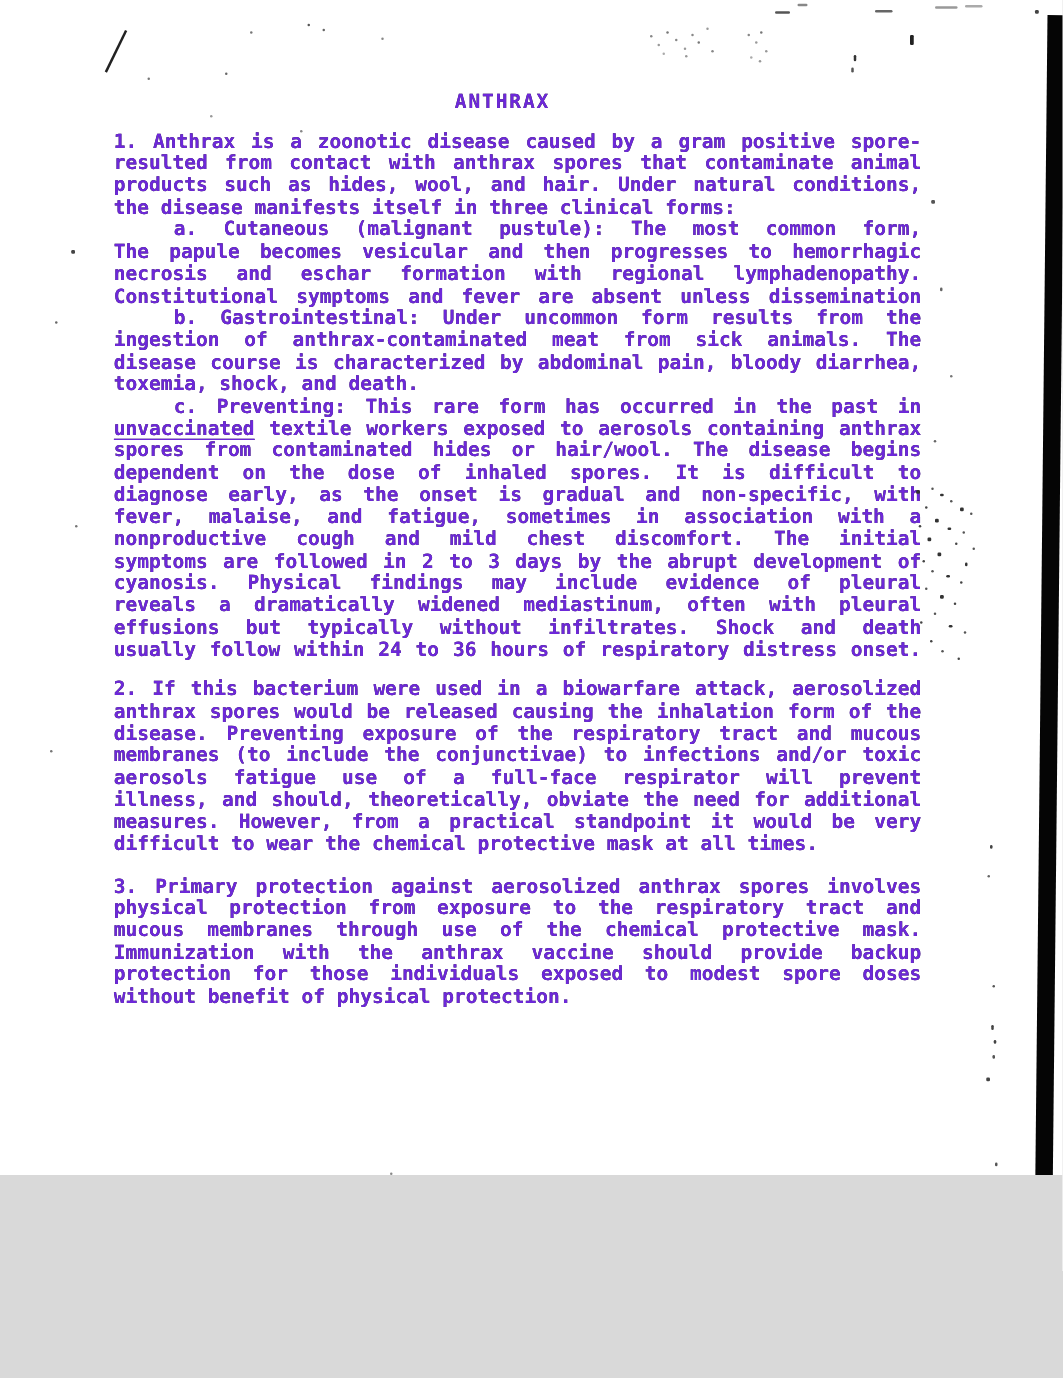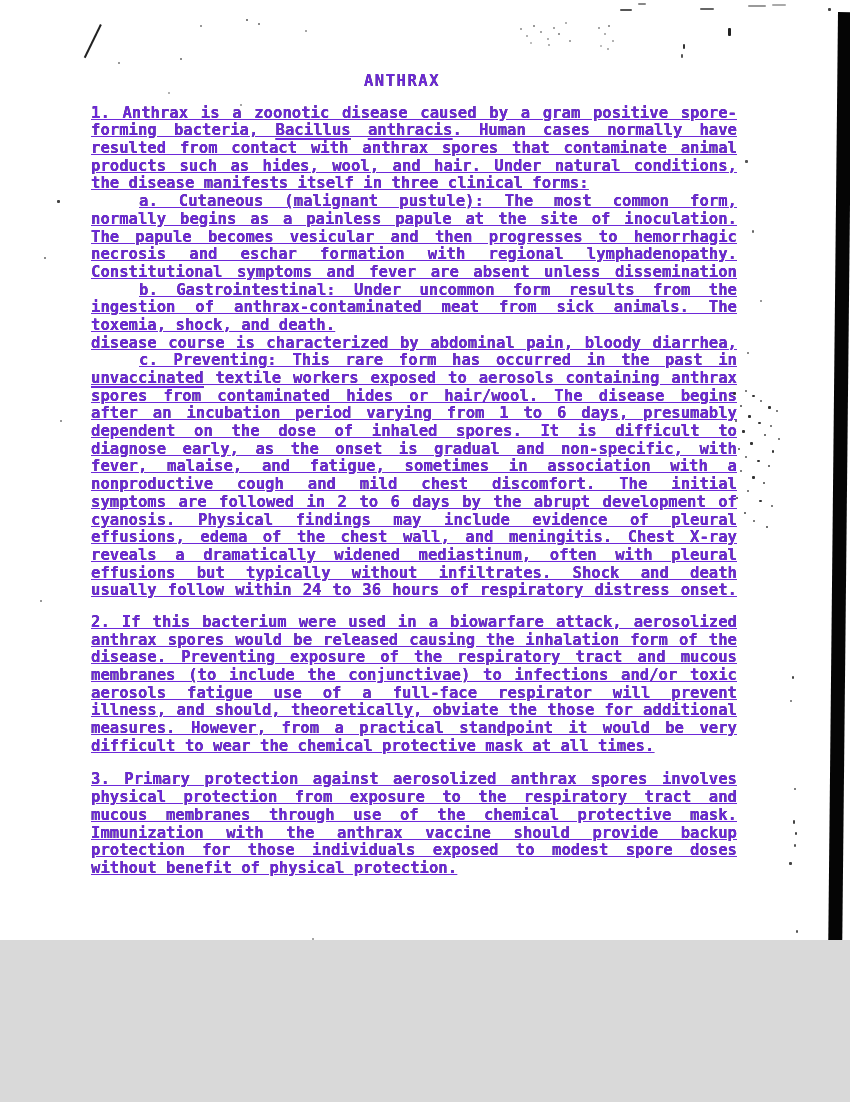--- a/index.html
+++ b/index.html
@@ -6,21 +6,21 @@
   .page{position:relative;width:850px;height:940px;background:#ffffff;overflow:hidden;
         font-family:"DejaVu Sans Mono","Liberation Mono",monospace;color:#6d28d9;padding-left:34px;}
   .doc{position:absolute;left:91px;top:73px;width:646px;}
   .title{font-size:15.6px;font-weight:bold;letter-spacing:1.5px;text-align:center;
          padding-right:24px;height:17.7px;line-height:17.7px;margin-bottom:14px;
          text-shadow:0 0 .5px #222;}
   .sec{margin:0;}
   #sec-2{margin-top:14px;}
   #sec-3{margin-top:16px;}
   .ln{font-size:15.6px;line-height:17.7px;height:17.7px;font-weight:bold;
-      text-align:justify;text-align-last:justify;overflow:hidden;text-shadow:0 0 .45px #2a2a2a;text-decoration:underline;}
+      text-align:justify;text-align-last:justify;overflow:hidden;text-shadow:0 0 .45px #2a2a2a;}
   .ln.end{text-align-last:left;}
   .ln.ind{padding-left:48px;}
   .u{text-decoration:underline;text-underline-offset:2.5px;text-decoration-thickness:1.5px;}
   
   .speck{position:absolute;background:#333;border-radius:1px;}
   .slash{position:absolute;left:100px;top:24px;width:2px;height:37px;background:#222;
          transform:rotate(26deg);transform-origin:top left;}
   .bar-right{position:absolute;left:838px;top:12px;width:14px;height:1082px;background:#050505;
              transform:rotate(0.6deg);transform-origin:top left;}
   .bar-bottom{position:absolute;left:-6px;top:1078px;width:866px;height:16px;background:#050505;
@@ -33,61 +33,57 @@
 </head>
 <body>
 
 <div class="page">
 
   <div class="doc">
     <div class="title">ANTHRAX</div>
     <div id="sections">
         <div class="sec" id="sec-1-intro">
           <div class="ln"><span>1.  Anthrax is a zoonotic disease caused by a gram positive spore-</span></div>
-          <div class="ln"><span>forming bacteria, </span><span class="u">Bacillus</span><span> </span><span class="u">anthracis</span><span>.  Human cases normally have</span></div>
           <div class="ln"><span>resulted from contact with anthrax spores that contaminate animal</span></div>
           <div class="ln"><span>products such as hides, wool, and hair.  Under natural conditions,</span></div>
           <div class="ln end"><span>the disease manifests itself in three clinical forms:</span></div>
         </div>
         <div class="sec" id="sec-1-a">
           <div class="ln ind"><span>a.   Cutaneous (malignant pustule):  The most common form,</span></div>
-          <div class="ln"><span>normally begins as a painless papule at the site of inoculation.</span></div>
           <div class="ln"><span>The papule becomes vesicular and then progresses to hemorrhagic</span></div>
           <div class="ln"><span>necrosis and eschar formation with regional lymphadenopathy.</span></div>
           <div class="ln"><span>Constitutional symptoms and fever are absent unless dissemination</span></div>
         </div>
         <div class="sec" id="sec-1-b">
           <div class="ln ind"><span>b.   Gastrointestinal:  Under uncommon form results from the</span></div>
           <div class="ln"><span>ingestion of anthrax-contaminated meat from sick animals.  The</span></div>
+          <div class="ln"><span>disease course is characterized by abdominal pain, bloody diarrhea,</span></div>
           <div class="ln end"><span>toxemia, shock, and death.</span></div>
-          <div class="ln"><span>disease course is characterized by abdominal pain, bloody diarrhea,</span></div>
         </div>
         <div class="sec" id="sec-1-c">
           <div class="ln ind"><span>c.   Preventing:  This rare form has occurred in the past in</span></div>
           <div class="ln"><span class="u">unvaccinated</span><span> textile workers exposed to aerosols containing anthrax</span></div>
           <div class="ln"><span>spores from contaminated hides or hair/wool.  The disease begins</span></div>
-          <div class="ln"><span>after an incubation period varying from 1 to 6 days, presumably</span></div>
           <div class="ln"><span>dependent on the dose of inhaled spores.  It is difficult to</span></div>
           <div class="ln"><span>diagnose early, as the onset is gradual and non-specific, with</span></div>
           <div class="ln"><span>fever, malaise, and fatigue, sometimes in association with a</span></div>
           <div class="ln"><span>nonproductive cough and mild chest discomfort.  The initial</span></div>
-          <div class="ln"><span>symptoms are followed in 2 to 6 days by the abrupt development of</span></div>
+          <div class="ln"><span>symptoms are followed in 2 to 3 days by the abrupt development of</span></div>
           <div class="ln"><span>cyanosis.  Physical findings may include evidence of pleural</span></div>
-          <div class="ln"><span>effusions, edema of the chest wall, and meningitis.  Chest X-ray</span></div>
           <div class="ln"><span>reveals a dramatically widened mediastinum, often with pleural</span></div>
           <div class="ln"><span>effusions but typically without infiltrates.  Shock and death</span></div>
           <div class="ln"><span>usually follow within 24 to 36 hours of respiratory distress onset.</span></div>
         </div>
         <div class="sec" id="sec-2">
           <div class="ln"><span>2.  If this bacterium were used in a biowarfare attack, aerosolized</span></div>
           <div class="ln"><span>anthrax spores would be released causing the inhalation form of the</span></div>
           <div class="ln"><span>disease.  Preventing exposure of the respiratory tract and mucous</span></div>
           <div class="ln"><span>membranes (to include the conjunctivae) to infections and/or toxic</span></div>
           <div class="ln"><span>aerosols fatigue use of a full-face respirator will prevent</span></div>
-          <div class="ln"><span>illness, and should, theoretically, obviate the those for additional</span></div>
+          <div class="ln"><span>illness, and should, theoretically, obviate the need for additional</span></div>
           <div class="ln"><span>measures.  However, from a practical standpoint it would be very</span></div>
           <div class="ln end"><span>difficult to wear the chemical protective mask at all times.</span></div>
         </div>
         <div class="sec" id="sec-3">
           <div class="ln"><span>3.  Primary protection against aerosolized anthrax spores involves</span></div>
           <div class="ln"><span>physical protection from exposure to the respiratory tract and</span></div>
           <div class="ln"><span>mucous membranes through use of the chemical protective mask.</span></div>
           <div class="ln"><span>Immunization with the anthrax vaccine should provide backup</span></div>
           <div class="ln"><span>protection for those individuals exposed to modest spore doses</span></div>
           <div class="ln end"><span>without benefit of physical protection.</span></div>

